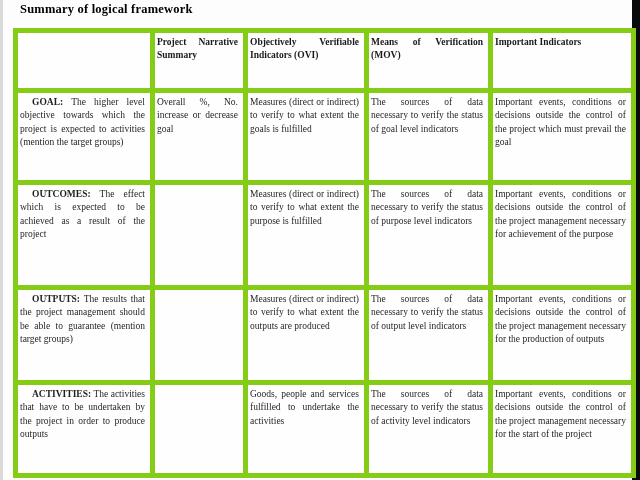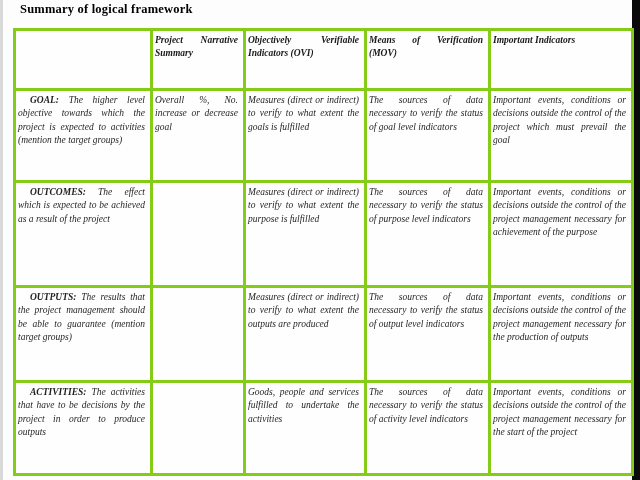--- a/index.html
+++ b/index.html
@@ -40,28 +40,27 @@
   table.lf-table {
     position: absolute;
     left: 13px;
     top: 28px;
     width: 618px;
     border-collapse: collapse;
     table-layout: fixed;
     background: #fefefe;
   }
   table.lf-table td, table.lf-table th {
-    border: 3px solid #84cc16;
+    border: 5px solid #84cc16;
     vertical-align: top;
     padding: 3px 5px 2px 2px;
     font-size: 9.5px;
     line-height: 1.4;
     text-align: justify;
     overflow: hidden;
-    font-style: italic;
   }
   table.lf-table { border: 2px solid #151515; }
   table.lf-table th {
     font-weight: bold;
     text-align: justify;
     color: #1a1a1a;
   }
   tr.hdr-row   { height: 60px; }
   tr.row-goal  { height: 92px; }
   tr.row-outc  { height: 105px; }
@@ -110,20 +109,20 @@
       <td>Important events, conditions or decisions outside the control of the project management necessary for achievement of the purpose</td>
     </tr>
     <tr class="row-outp">
       <td><span class="row-label">OUTPUTS:</span> <span>The results that the project management should be able to guarantee (mention target groups)</span></td>
       <td></td>
       <td>Measures (direct or indirect) to verify to what extent the outputs are produced</td>
       <td>The sources of data necessary to verify the status of output level indicators</td>
       <td>Important events, conditions or decisions outside the control of the project management necessary for the production of outputs</td>
     </tr>
     <tr class="row-act">
-      <td><span class="row-label">ACTIVITIES:</span> <span>The activities that have to be decisions by the project in order to produce outputs</span></td>
+      <td><span class="row-label">ACTIVITIES:</span> <span>The activities that have to be undertaken by the project in order to produce outputs</span></td>
       <td></td>
       <td>Goods, people and services fulfilled to undertake the activities</td>
       <td>The sources of data necessary to verify the status of activity level indicators</td>
       <td>Important events, conditions or decisions outside the control of the project management necessary for the start of the project</td>
     </tr>
   </tbody>
 </table>
 
 </body></html>

